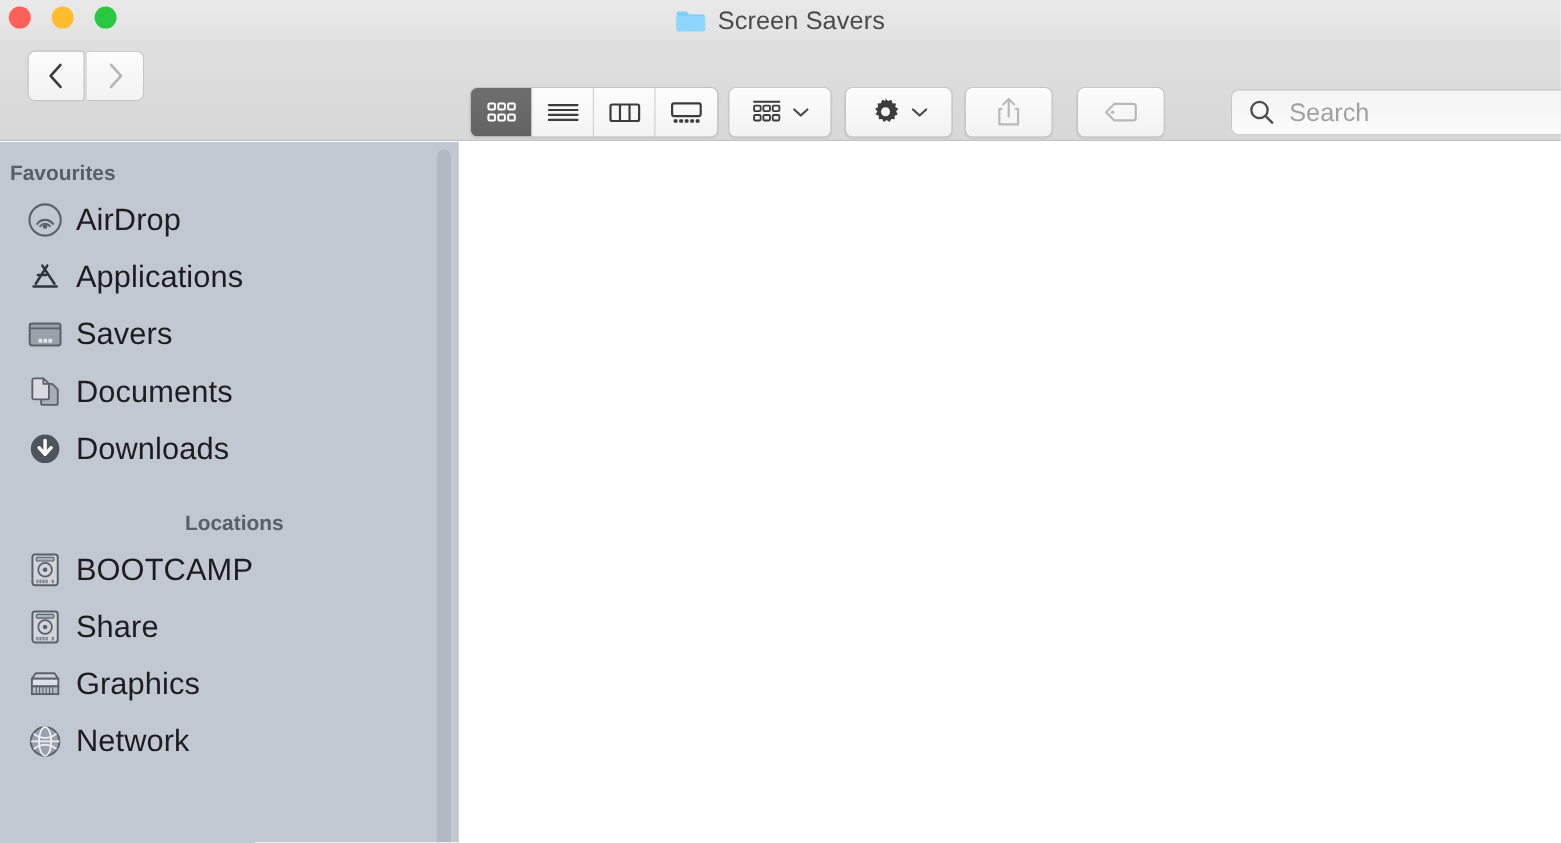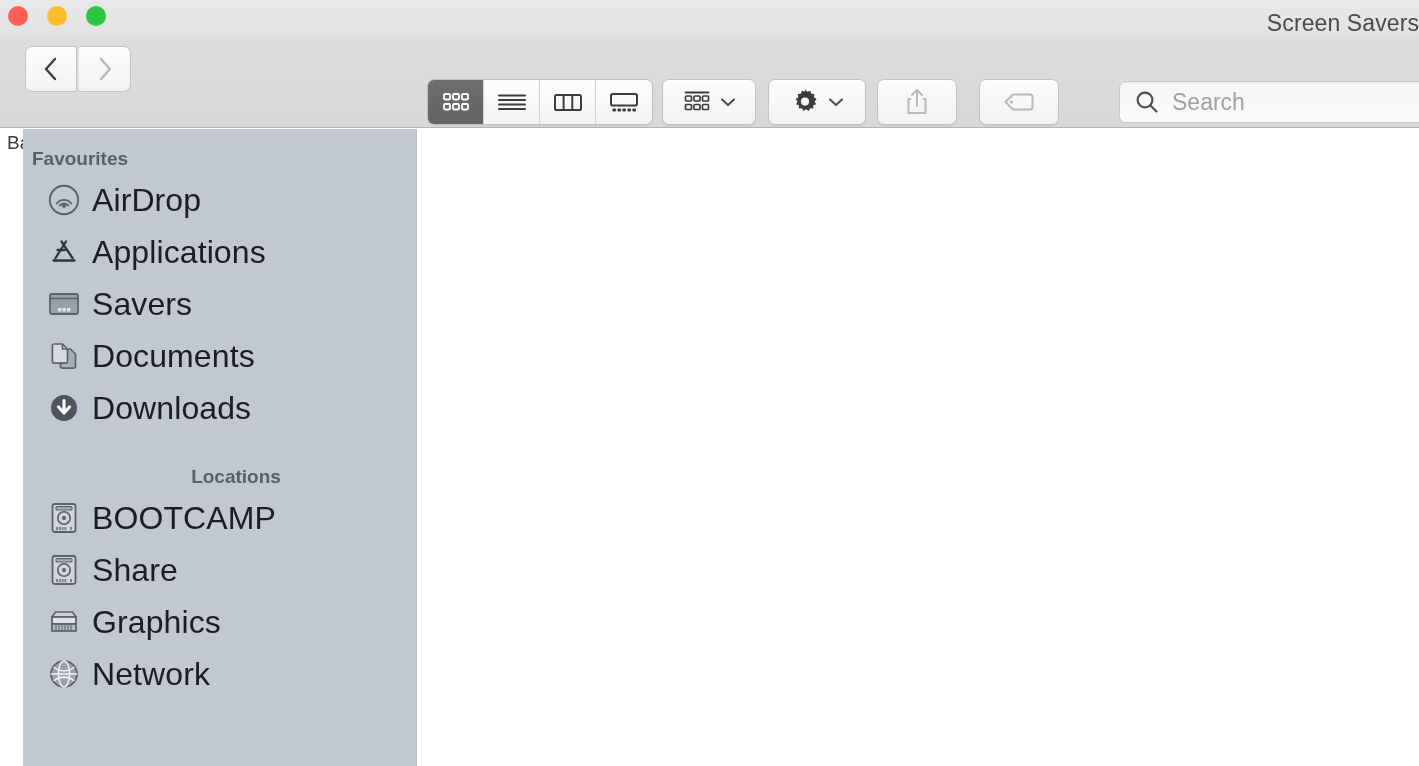--- a/index.html
+++ b/index.html
@@ -43,24 +43,23 @@
   }
   .light.close  { background: #ff6159; }
   .light.min    { background: #ffbd2e; }
   .light.zoom   { background: #28c840; }
 
   .title-center {
     position: absolute;
     left: 0; top: 0;
     width: 1419px; height: 36px;
     display: flex;
-    align-items: flex-end;
+    align-items: center;
     justify-content: center;
     gap: 10px;
-    flex-direction: column;
   }
   .folder-icon {
     width: 28px; height: 21px;
     display: block;
   }
   .window-title {
     font-size: 23px;
     color: #4a4a4a;
     letter-spacing: 0.1px;
     white-space: nowrap;
@@ -212,21 +211,20 @@
   }
 
   
   .sidebar {
     position: absolute;
     left: 0; top: 129px;
     width: 417px;
     height: 637px;
     background: #c2c8d1;
     overflow: hidden;
-    margin-left: 23px;
   }
   .sb-section-title {
     font-size: 19px;
     font-weight: bold;
     color: #585f67;
     padding-left: 9px;
     white-space: nowrap;
   }
   .sb-row {
     display: flex;
@@ -234,21 +232,21 @@
     gap: 12px;
     padding-left: 25px;
     height: 52px;
   }
   .sb-icon {
     width: 32px; height: 32px;
     flex: 0 0 32px;
     display: flex; align-items: center; justify-content: center;
   }
   .sb-text {
-    font-size: 32px;
+    font-size: 28px;
     color: #1d1d1f;
     white-space: nowrap;
     letter-spacing: 0.1px;
   }
 
   .sb-scrollbar {
     position: absolute;
     right: 7px; top: 7px;
     width: 13px;
     height: 640px;

